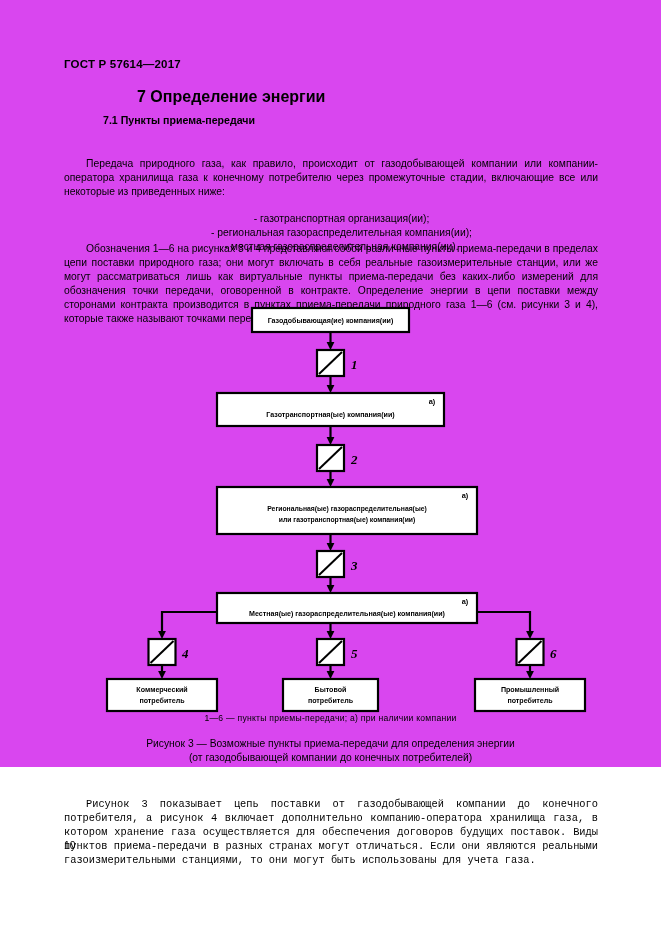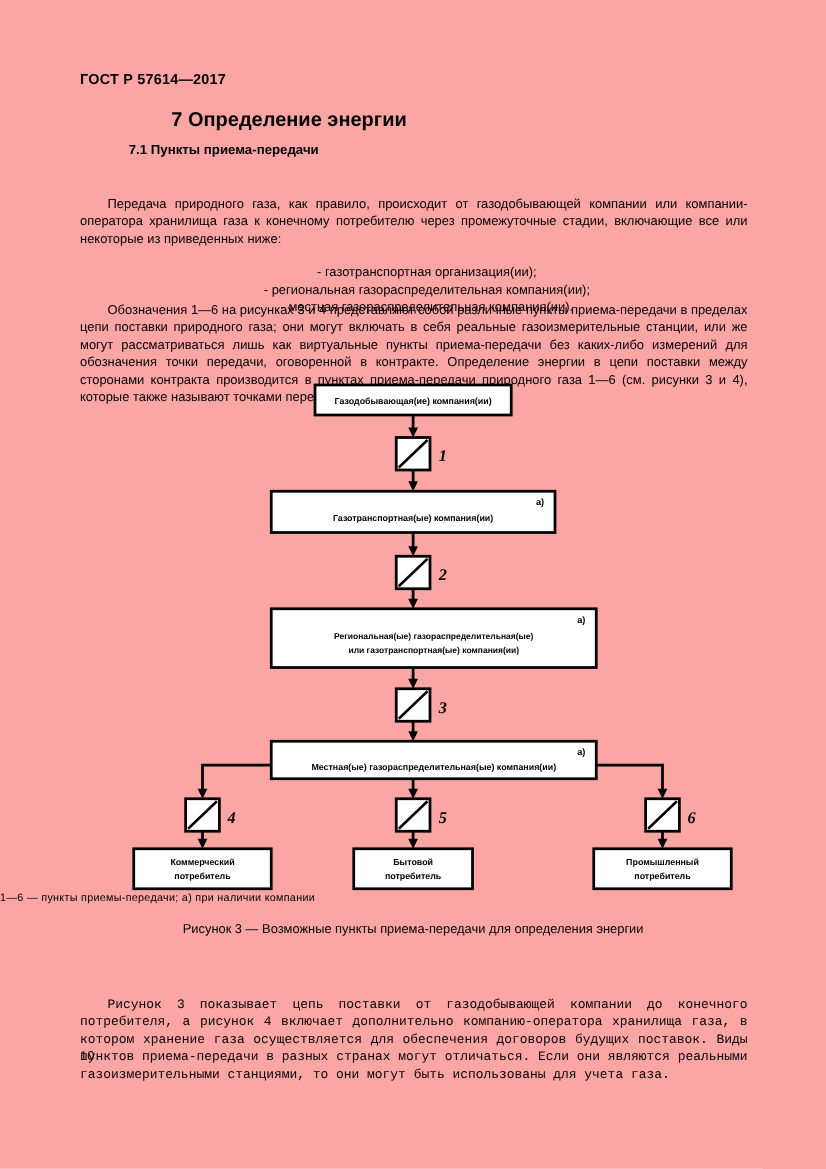--- a/index.html
+++ b/index.html
@@ -14,22 +14,22 @@
     position: relative;
     font-family: "Liberation Sans", sans-serif;
     color: #000000;
     overflow: hidden;
   }
 
   .page {
     position: absolute;
     inset: 0;
     width: 661px;
-    height: 935px;
-    background: #fca5a5;
+    height: 767px;
+    background: #d946ef;
   }
 
   
   .doc-header {
     position: absolute;
     left: 64px;
     top: 58px;
     font-size: 11.5px;
     font-weight: bold;
     letter-spacing: 0.2px;
@@ -83,20 +83,21 @@
     height: 420px;
   }
   .figure svg { display: block; }
 
   
   .fig-note {
     position: absolute;
     left: 0;
     top: 713px;
     width: 661px;
+    text-align: center;
     font-size: 8.6px;
     letter-spacing: 0.25px;
   }
   .fig-caption {
     position: absolute;
     left: 0;
     top: 737px;
     width: 661px;
     text-align: center;
     font-size: 10.3px;
@@ -278,19 +279,20 @@
       <text class="box-label" x="530" y="392">Промышленный</text>
       <text class="box-label" x="530" y="403">потребитель</text>
 
     </svg>
   </div>
 
   <div class="fig-note">1—6 — пункты приемы-передачи;  а) при наличии компании</div>
 
   <div class="fig-caption">
     <div>Рисунок 3 — Возможные пункты приема-передачи для определения энергии</div>
+    <div>(от газодобывающей компании до конечных потребителей)</div>
   </div>
 
   <div class="para first-indent" id="para-tail">Рисунок 3 показывает цепь поставки от газодобывающей компании до конечного потребителя, а рисунок 4 включает дополнительно компанию-оператора хранилища газа, в котором хранение газа осуществляется для обеспечения договоров будущих поставок. Виды пунктов приема-передачи в разных странах могут отличаться. Если они являются реальными газоизмерительными станциями, то они могут быть использованы для учета газа.</div>
 
   <div class="page-number">10</div>
 
 </div>
 
 </body></html>

